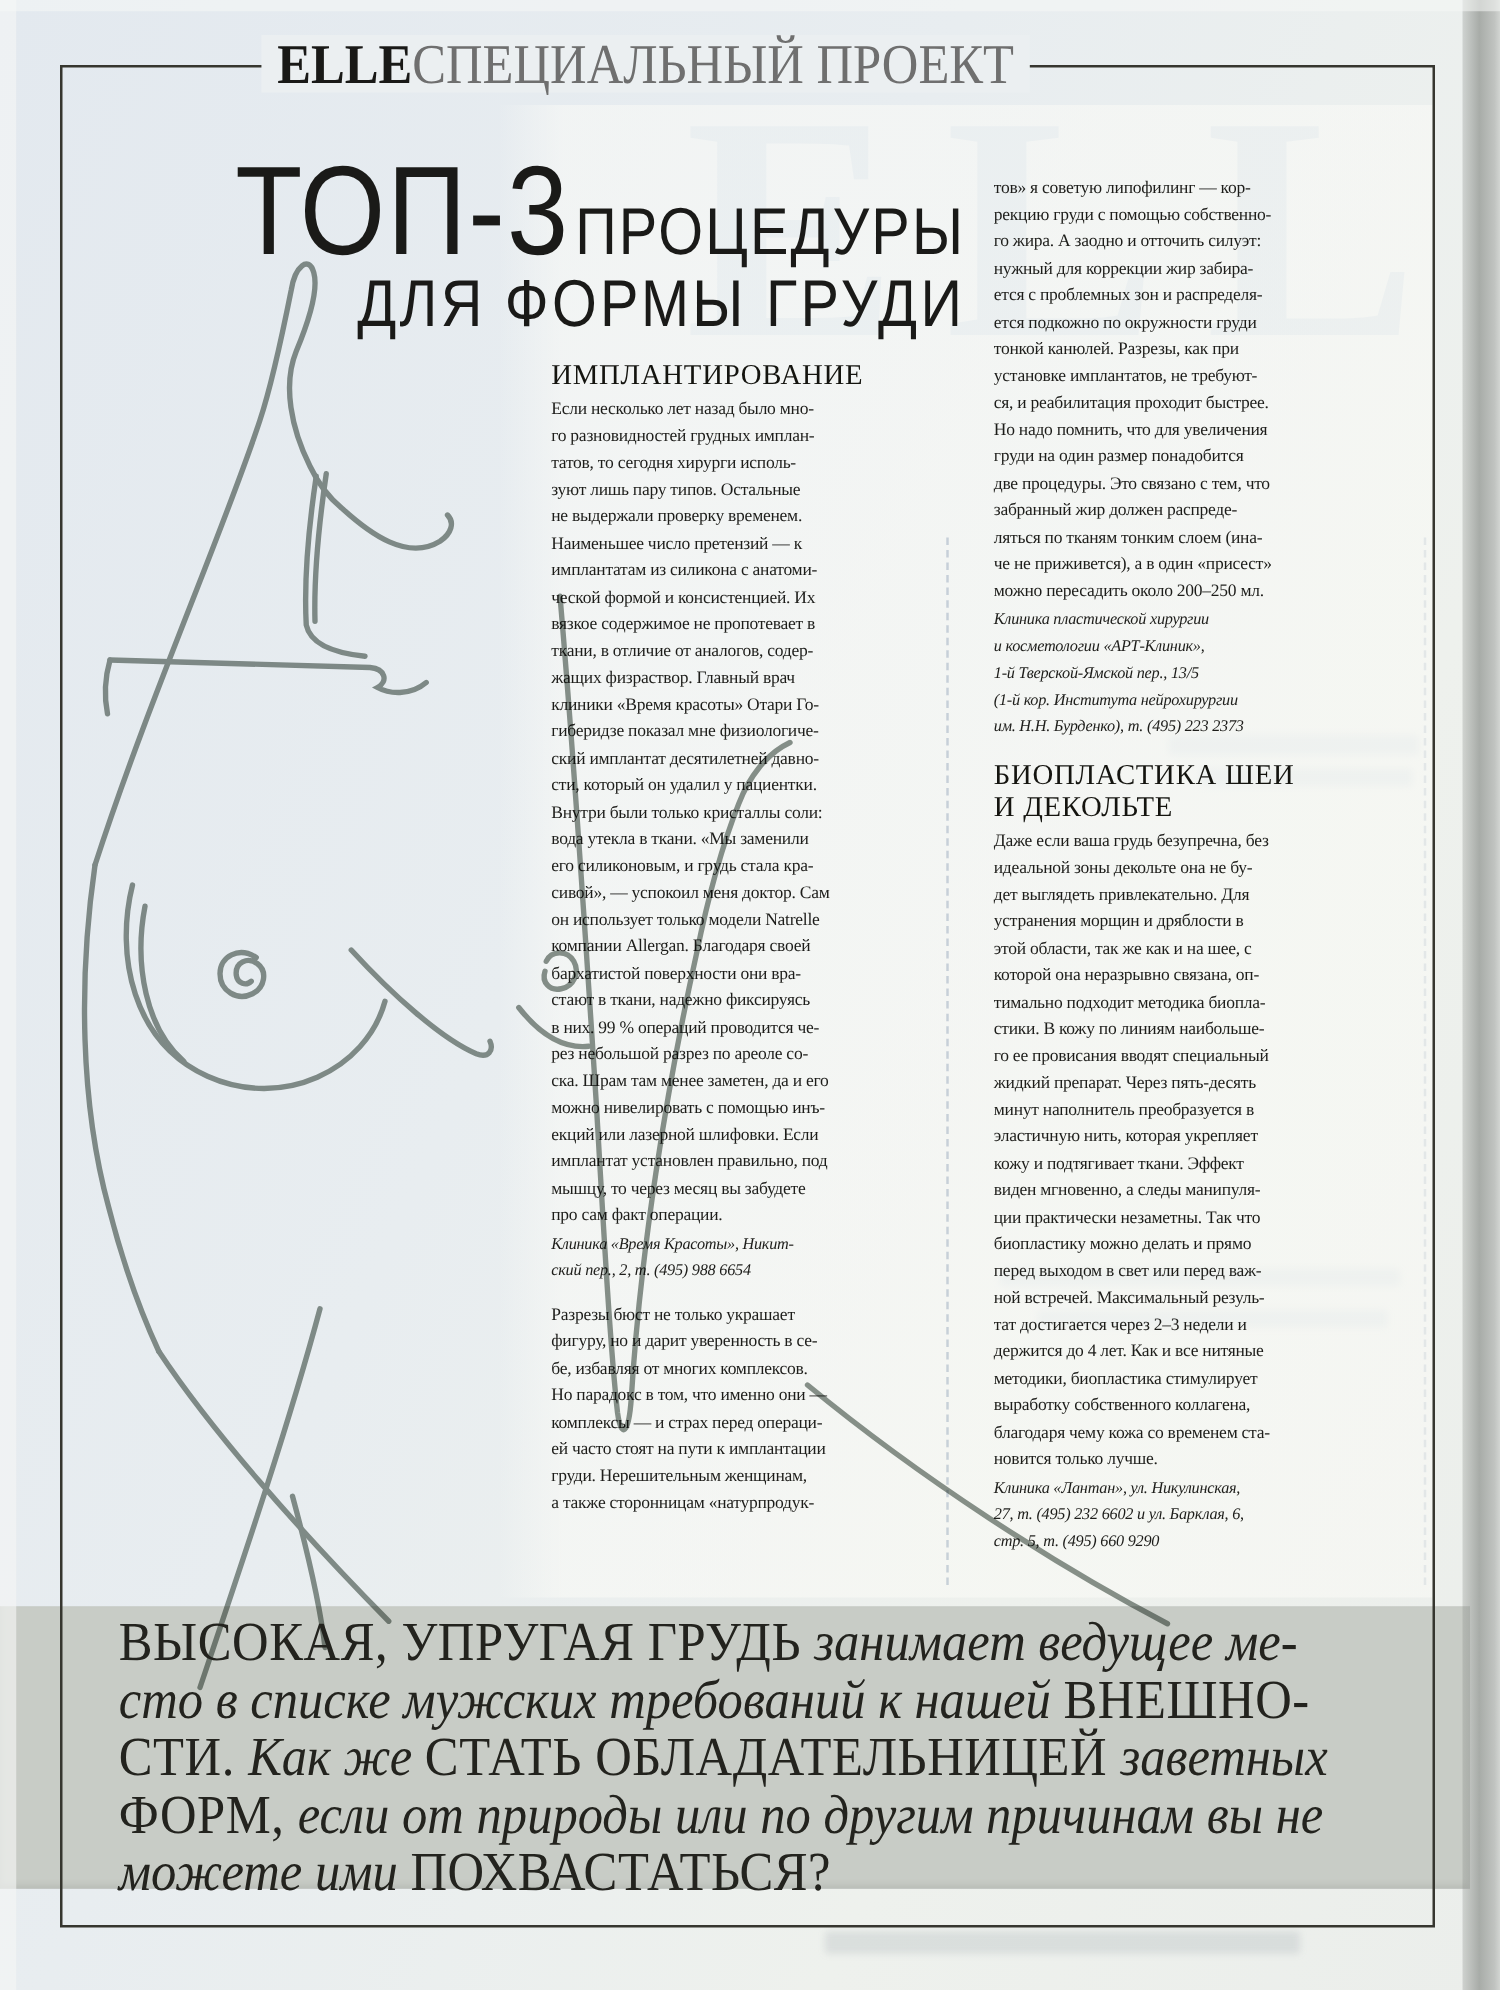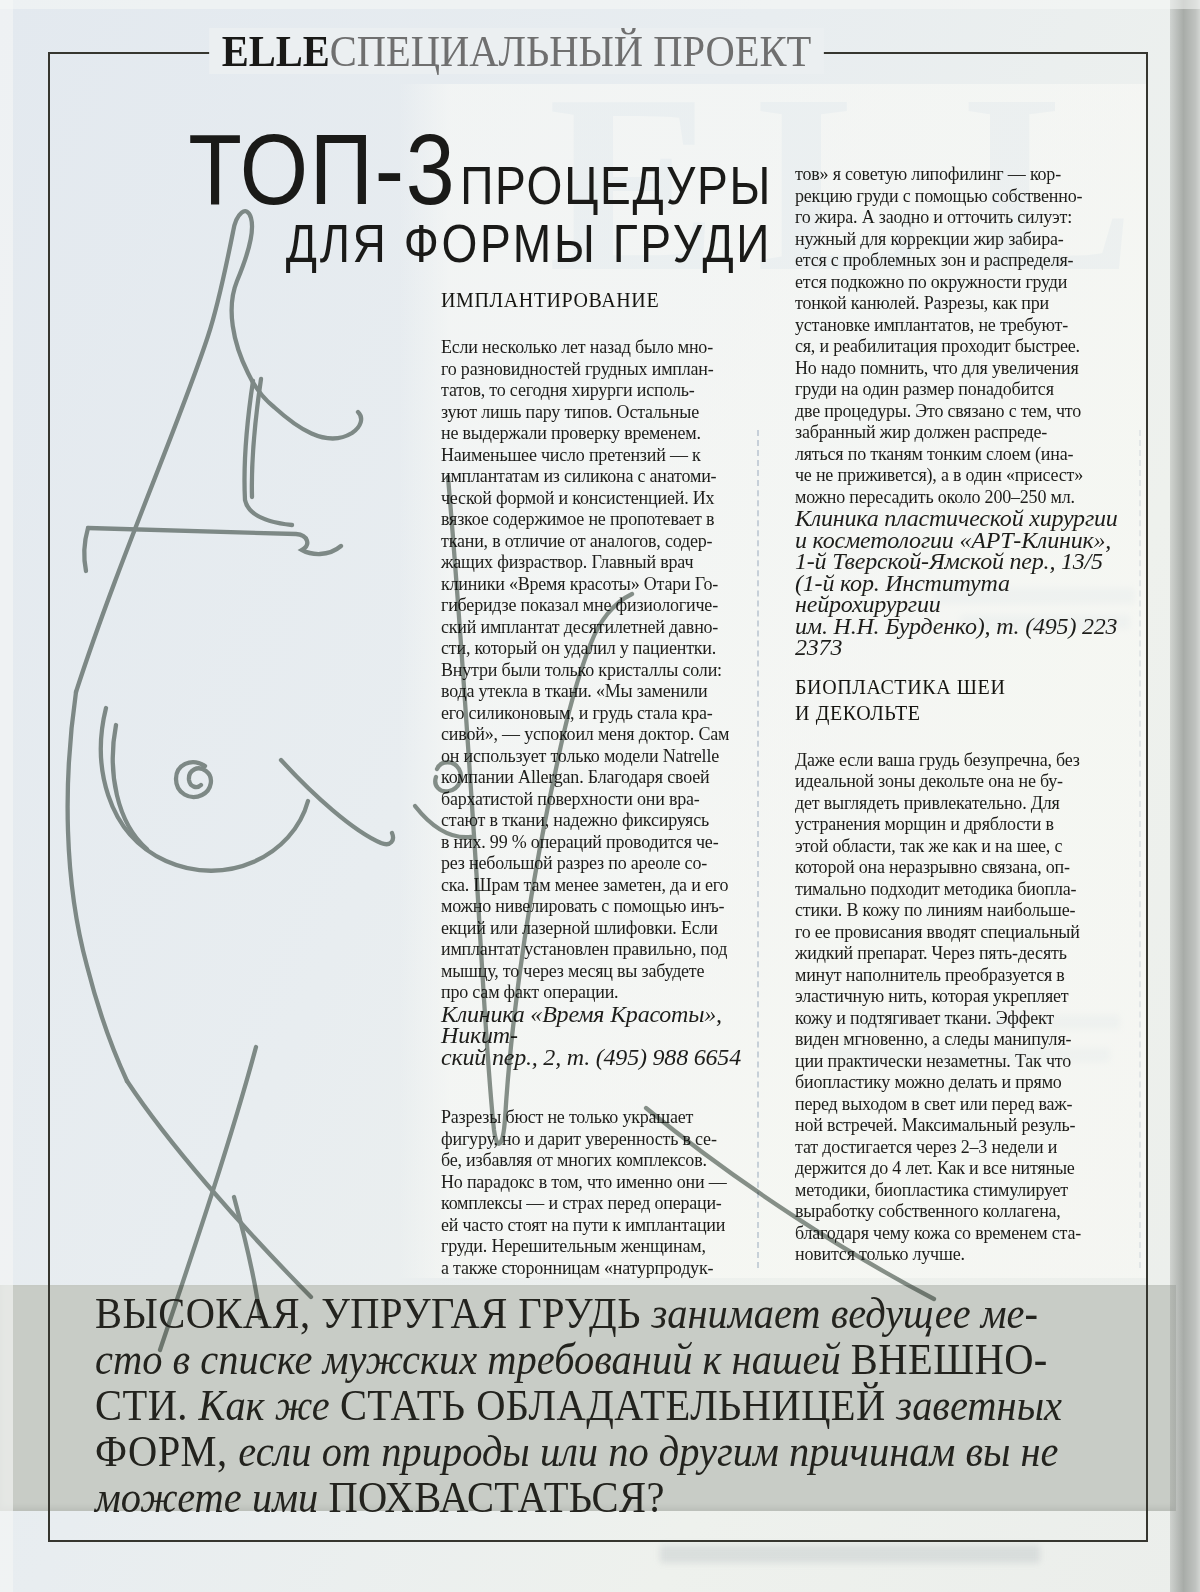--- a/index.html
+++ b/index.html
@@ -36,23 +36,23 @@
 
   .title{right:428px;top:124px;text-align:right;z-index:3;transform:scaleX(.87);
      transform-origin:right top;font-family:"Liberation Sans",sans-serif;color:#1a1a18;white-space:nowrap;}
   .title .big{font-size:101px;line-height:90px;letter-spacing:2px;}
   .title .small{font-size:53px;letter-spacing:2px;}
   .title .line2{font-size:53px;letter-spacing:3px;line-height:56px;margin-top:0;}
 
   .col{z-index:3;color:#1d1d1a;}
   .col1{left:441px;top:287px;width:352px;}
   .col2{left:795px;top:140px;width:350px;}
-  .body-text{font-size:18px;line-height:21.5px;letter-spacing:-.2px;white-space:pre-line;margin-top:24px;}
-  .clinic{font-size:24px;line-height:21.5px;letter-spacing:-.2px;white-space:pre-line;font-style:italic;}
-  .sec-h{font-size:20px;line-height:26px;letter-spacing:.6px;font-weight:400;margin:0 0 4px 0;
+  .body-text{font-size:14px;line-height:21.5px;letter-spacing:-.2px;white-space:pre-line;}
+  .clinic{font-size:13px;line-height:21.5px;letter-spacing:-.2px;white-space:pre-line;font-style:italic;}
+  .sec-h{font-size:23px;line-height:26px;letter-spacing:.6px;font-weight:400;margin:0 0 4px 0;
      color:#14140f;white-space:pre-line;}
   .gap{height:15px;}
 
   .divider{border-left:2px dashed rgba(145,162,184,.45);width:0;z-index:2;}
 
   svg.figure{left:0;top:0;z-index:4;pointer-events:none;mix-blend-mode:multiply;}
 
   .footer-text{left:95px;top:1291px;width:1115px;z-index:5;transform:scaleX(.92);
      transform-origin:left top;color:#23231e;white-space:nowrap;}
   .footer-text .line{font-size:44px;line-height:46px;}
@@ -202,20 +202,23 @@
 ции практически незаметны. Так что
 биопластику можно делать и прямо
 перед выходом в свет или перед важ-
 ной встречей. Максимальный резуль-
 тат достигается через 2–3 недели и
 держится до 4 лет. Как и все нитяные
 методики, биопластика стимулирует
 выработку собственного коллагена,
 благодаря чему кожа со временем ста-
 новится только лучше.</div>
+    <div class="clinic">Клиника «Лантан», ул. Никулинская,
+27, т. (495) 232 6602 и ул. Барклая, 6,
+стр. 5, т. (495) 660 9290</div>
   </div>
 
   <div class="abs footer-text">
     <div class="line">
       <span class="fcaps">ВЫСОКАЯ, УПРУГАЯ ГРУДЬ </span><span class="fital">занимает ведущее ме-</span>
     </div>
     <div class="line">
       <span class="fital">сто в списке мужских требований к нашей </span><span class="fcaps">ВНЕШНО-</span>
     </div>
     <div class="line">

